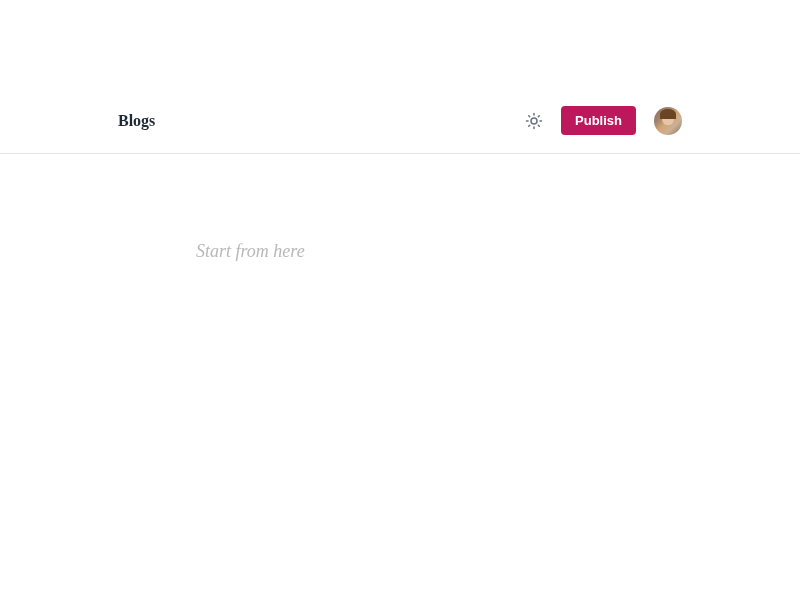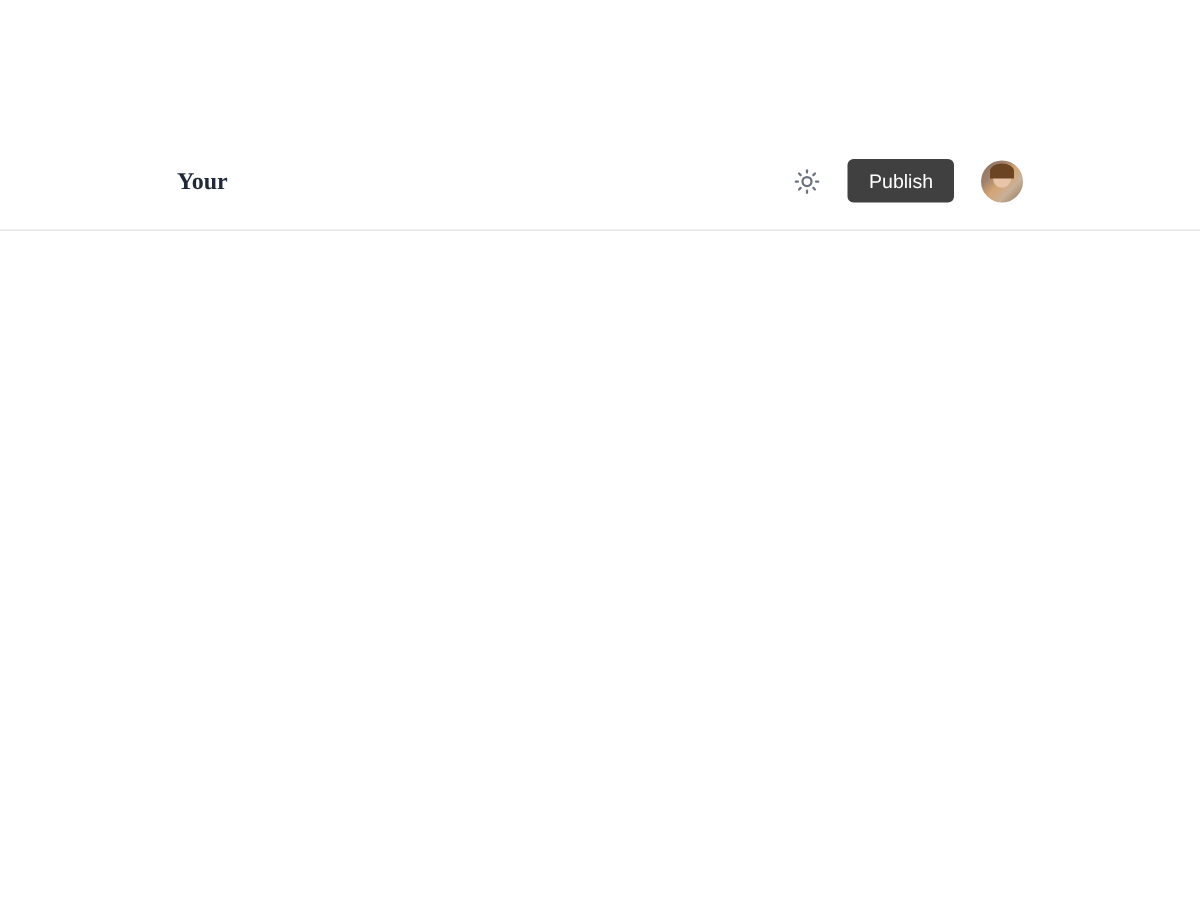--- a/index.html
+++ b/index.html
@@ -47,26 +47,26 @@
     
     .theme-icon {
       width: 18px;
       height: 18px;
       cursor: pointer;
       color: #6b7280;
     }
     
     .publish-btn {
       padding: 7px 14px;
-      background-color: #404040;
+      background-color: #be185d;
       color: #ffffff;
       border: none;
       border-radius: 4px;
       font-size: 13px;
-      font-weight: 400;
+      font-weight: 700;
       cursor: pointer;
     }
     
     .avatar {
       width: 28px;
       height: 28px;
       border-radius: 50%;
       cursor: pointer;
       background: linear-gradient(135deg, #8b6f5c 0%, #a0826d 30%, #d4a574 50%, #c9b097 70%, #8b7355 100%);
       position: relative;
@@ -129,34 +129,35 @@
     
     .content-input::placeholder {
       color: #b8b8b8;
     }
   </style>
 </head>
 <body>
 
 <nav class="navbar">
   <div class="nav-left">
-    <a class="brand-link">Your</a>
+    <a class="brand-link">Blogs</a>
   </div>
   <div class="nav-right">
     <svg class="theme-icon" viewBox="0 0 24 24" fill="none" stroke="currentColor" stroke-width="2" stroke-linecap="round" stroke-linejoin="round">
       <circle cx="12" cy="12" r="4"></circle>
       <path d="M12 2v2"></path>
       <path d="M12 20v2"></path>
       <path d="m4.93 4.93 1.41 1.41"></path>
       <path d="m17.66 17.66 1.41 1.41"></path>
       <path d="M2 12h2"></path>
       <path d="M20 12h2"></path>
       <path d="m6.34 17.66-1.41 1.41"></path>
       <path d="m19.07 4.93-1.41 1.41"></path>
     </svg>
     <button class="publish-btn">Publish</button>
     <div class="avatar"></div>
   </div>
 </nav>
 
 <div class="editor-container">
   <br>
+  <textarea class="content-input" rows="1" placeholder="Start from here" style=""></textarea>
 </div>
 
 </body></html>

